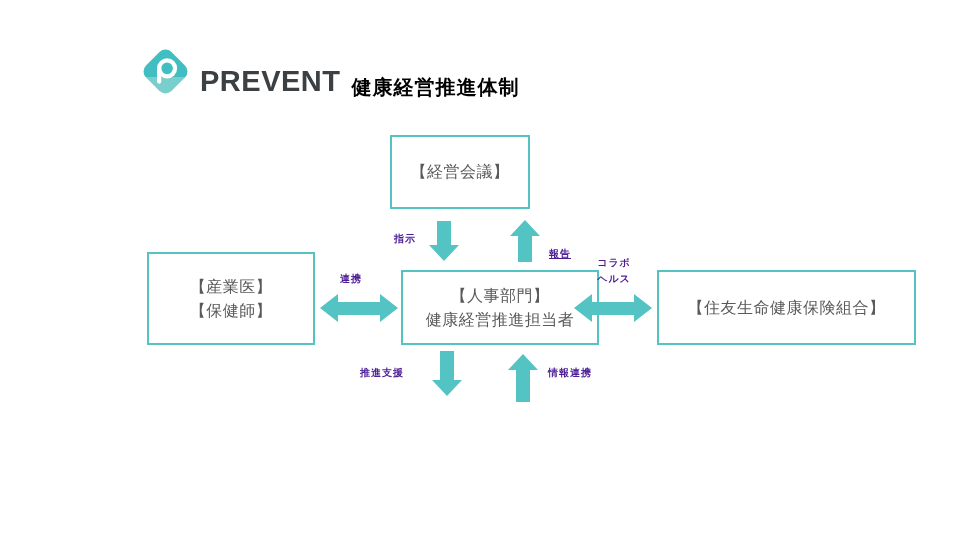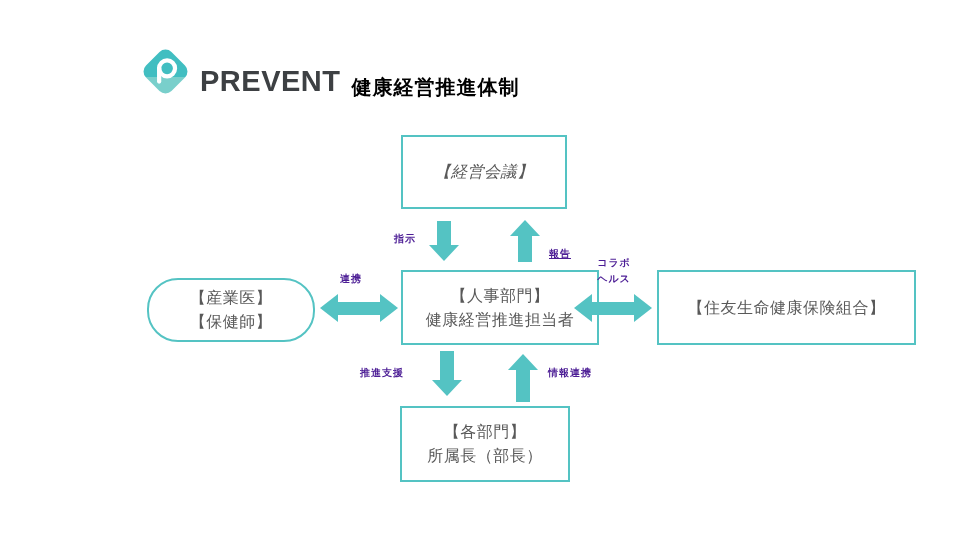--- a/index.html
+++ b/index.html
@@ -47,23 +47,23 @@
     flex-direction: column;
     justify-content: center;
     align-items: center;
     color: #595959;
     font-size: 16px;
     line-height: 24px;
     text-align: center;
     letter-spacing: 0.5px;
     box-sizing: border-box;
   }
-  .box-top    { left: 401px; top: 135px; width: 166px; height: 74px; font-style: italic; }
+  .box-top    { left: 390px; top: 135px; width: 140px; height: 74px; }
   .box-center { left: 401px; top: 270px; width: 198px; height: 75px; }
-  .box-left   { left: 147px; top: 278px; width: 168px; height: 64px; border-radius: 31px; }
+  .box-left   { left: 147px; top: 252px; width: 168px; height: 93px; }
   .box-right  { left: 657px; top: 270px; width: 259px; height: 75px; }
   .box-bottom { left: 400px; top: 406px; width: 170px; height: 76px; }
 
   
   .varrow {
     position: absolute;
     display: flex;
     flex-direction: column;
     align-items: center;
   }
@@ -155,24 +155,20 @@
 
   <div class="box box-left">
     <div>【産業医】</div>
     <div>【保健師】</div>
   </div>
 
   <div class="box box-right">
     <div>【住友生命健康保険組合】</div>
   </div>
 
-  <div class="box box-bottom">
-    <div>【各部門】</div>
-    <div>所属長（部長）</div>
-  </div>
 
   <div class="varrow arrow-down-top">
     <div class="shaft"></div>
     <div class="tri-down"></div>
   </div>
   <div class="varrow arrow-up-top">
     <div class="tri-up"></div>
     <div class="shaft"></div>
   </div>
 

